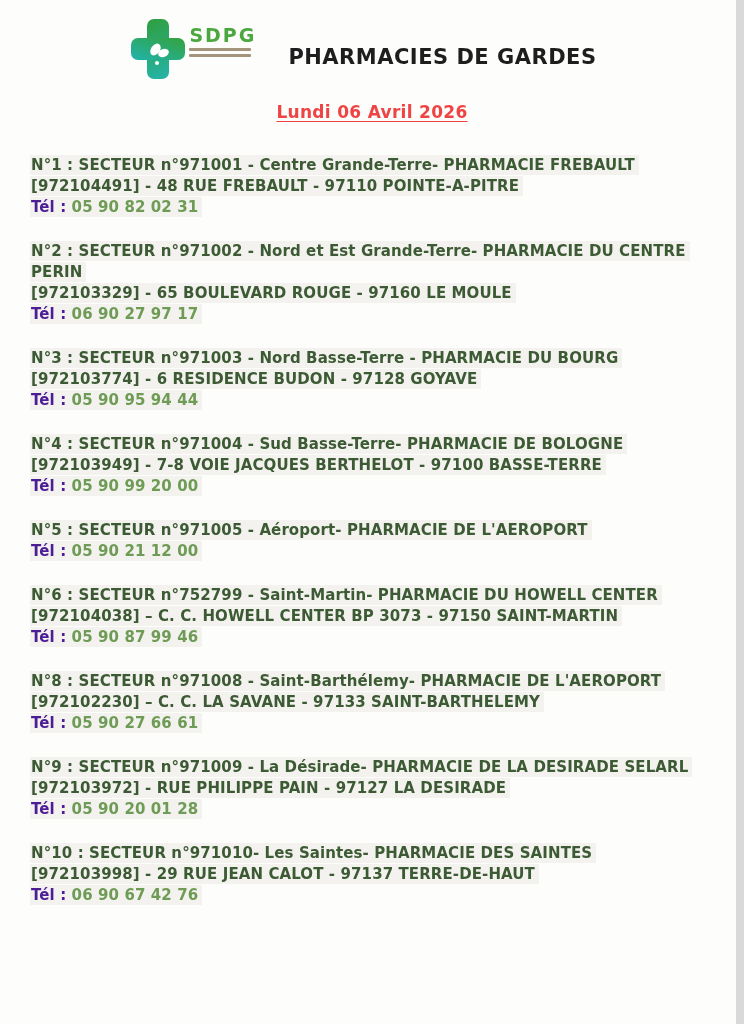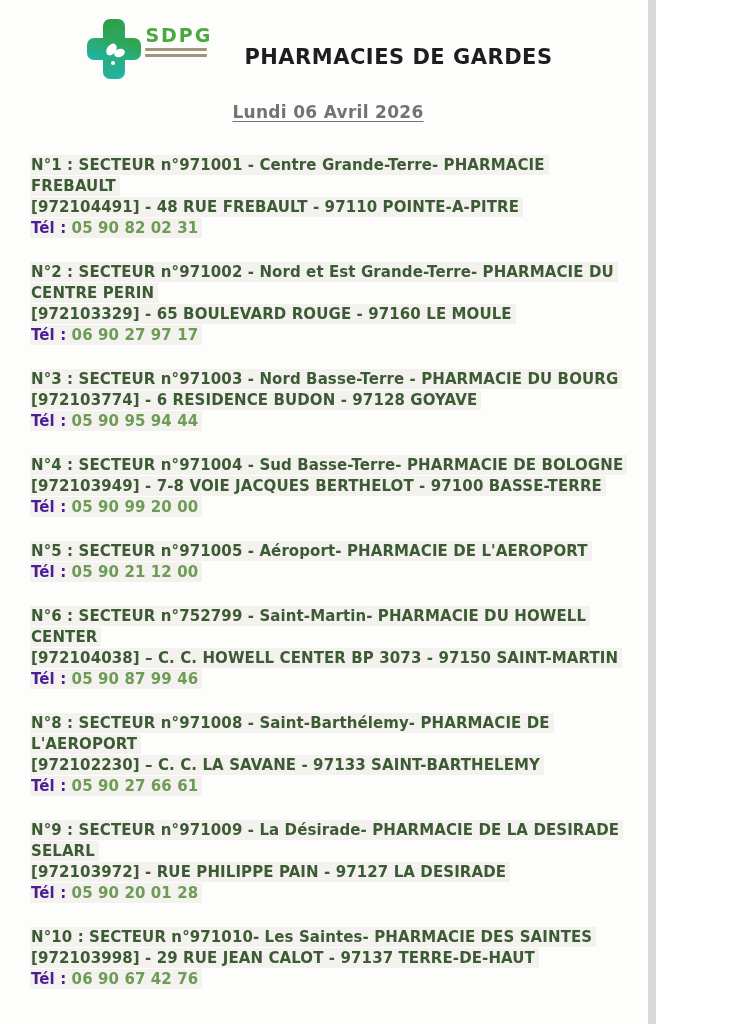--- a/index.html
+++ b/index.html
@@ -2,21 +2,21 @@
 <html><head>
 <meta charset="utf-8">
 <style>
   html, body {
     margin: 0;
     padding: 0;
     background: #ffffff;
   }
   .page {
     position: relative;
-    width: 656px;
+    width: 744px;
     height: 1024px;
     background: #fdfdfb;
     overflow: hidden;
     font-family: "DejaVu Sans", "Liberation Sans", sans-serif;
   }
   
   .edge-strip {
     position: absolute;
     top: 0;
     right: 0;
@@ -96,21 +96,21 @@
 
   
   .date-line {
     text-align: center;
     margin-top: 17px;
     margin-bottom: 33px;
   }
   .date-text {
     font-size: 17px;
     font-weight: bold;
-    color: #737373;
+    color: #ef4444;
     text-decoration: underline;
     text-underline-offset: 3px;
     letter-spacing: 0.3px;
   }
 
   
   .entries {
     padding-left: 30px;
     padding-right: 26px;
   }

